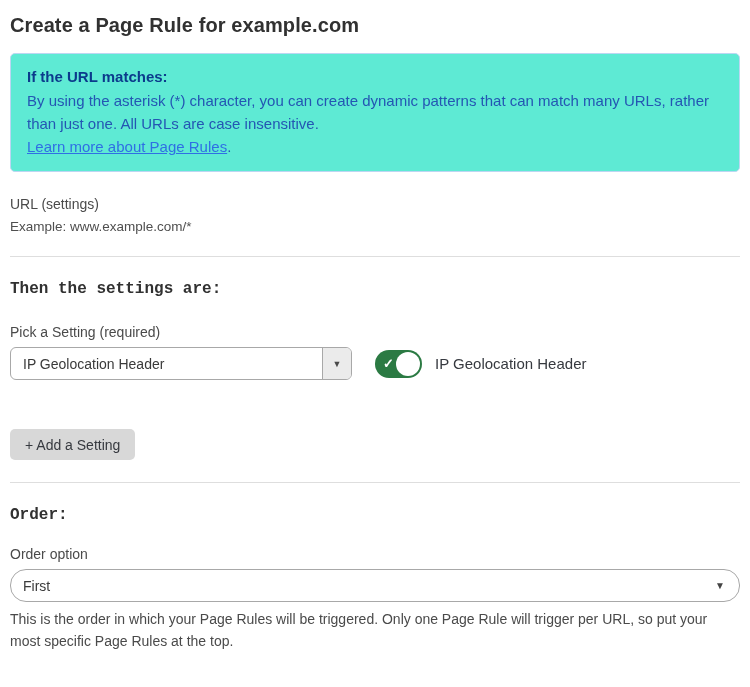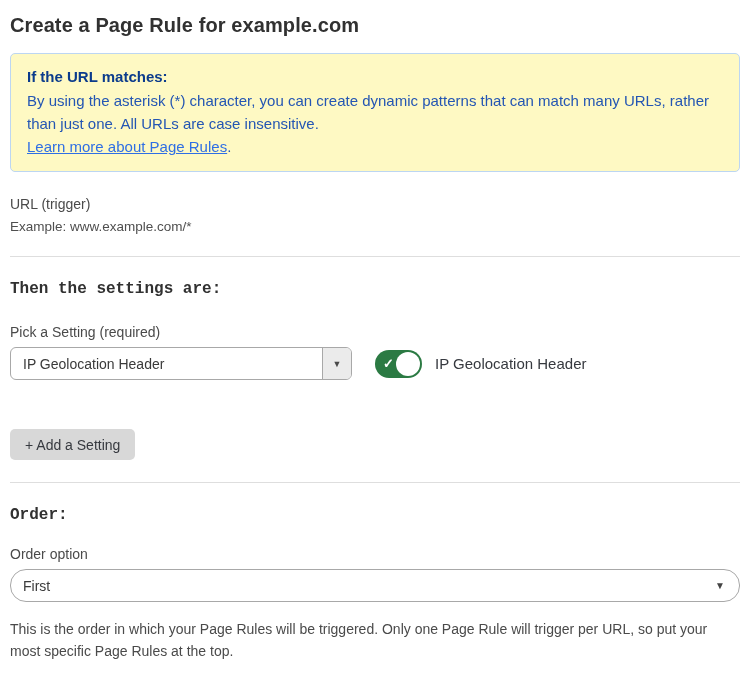--- a/index.html
+++ b/index.html
@@ -13,21 +13,21 @@
 
   .page-title {
     font-size: 20px;
     font-weight: 700;
     color: #313131;
     margin: 2px 0 16px 0;
     letter-spacing: 0.1px;
   }
 
   .info-box {
-    background: #fef9c3;
+    background: #5eead4;
     border: 1px solid #bcd6f2;
     border-radius: 5px;
     padding: 11px 16px 13px 16px;
     font-size: 15px;
     line-height: 23px;
     color: #2456b3;
     margin-bottom: 24px;
   }
   .info-box .info-heading {
     font-weight: 700;
@@ -186,42 +186,42 @@
     color: #3a3a3a;
     cursor: pointer;
   }
   .select-box .select-value { flex: 1; }
   .select-box .select-arrow { font-size: 10px; color: #444; }
 
   .order-helper {
     font-size: 14px;
     line-height: 22px;
     color: #4a4a4a;
-    margin-top: 16px;
+    margin-top: 6px;
     width: 730px;
   }
 
   .mt-url { margin-top: 0; }
   .mt-pick { margin-top: 26px; }
   .mt-order-label { margin-top: 22px; }
 </style>
 </head>
 <body>
 
 <div class="container">
 
   <h1 class="page-title">Create a Page Rule for example.com</h1>
 
   <div class="info-box">
     <div class="info-heading">If the URL matches:</div>
     <div class="info-body">By using the asterisk (*) character, you can create dynamic patterns that can match many URLs, rather than just one. All URLs are case insensitive.</div>
     <div><a class="info-link">Learn more about Page Rules</a><span class="info-link-suffix">.</span></div>
   </div>
 
-  <div class="field-label mt-url">URL (trigger)</div>
+  <div class="field-label mt-url">URL (settings)</div>
   <div class="helper-text">Example: www.example.com/*</div>
 
   <hr class="divider">
 
   <div class="section-heading">Then the settings are:</div>
 
   <div class="field-label mt-pick">Pick a Setting (required)</div>
 
   <div class="setting-row">
     <div class="combo">

